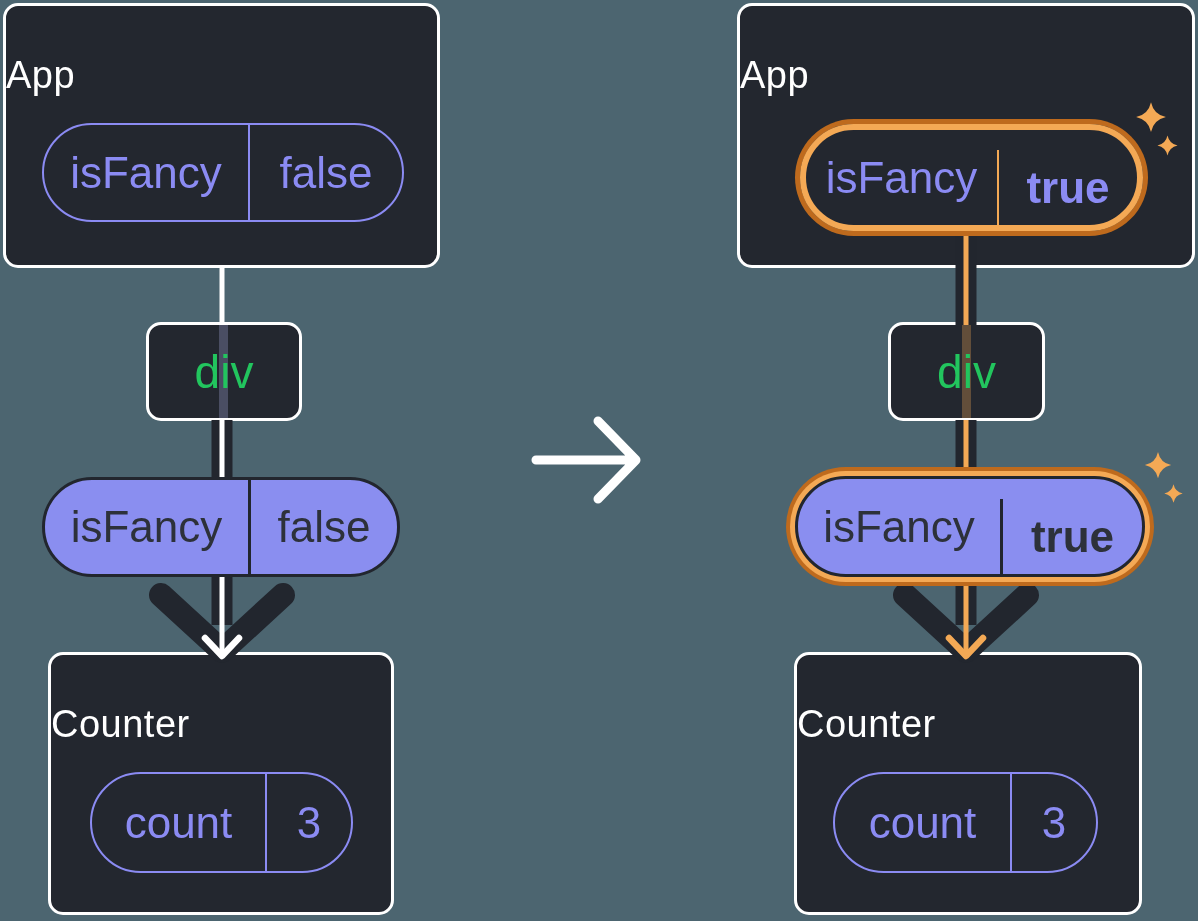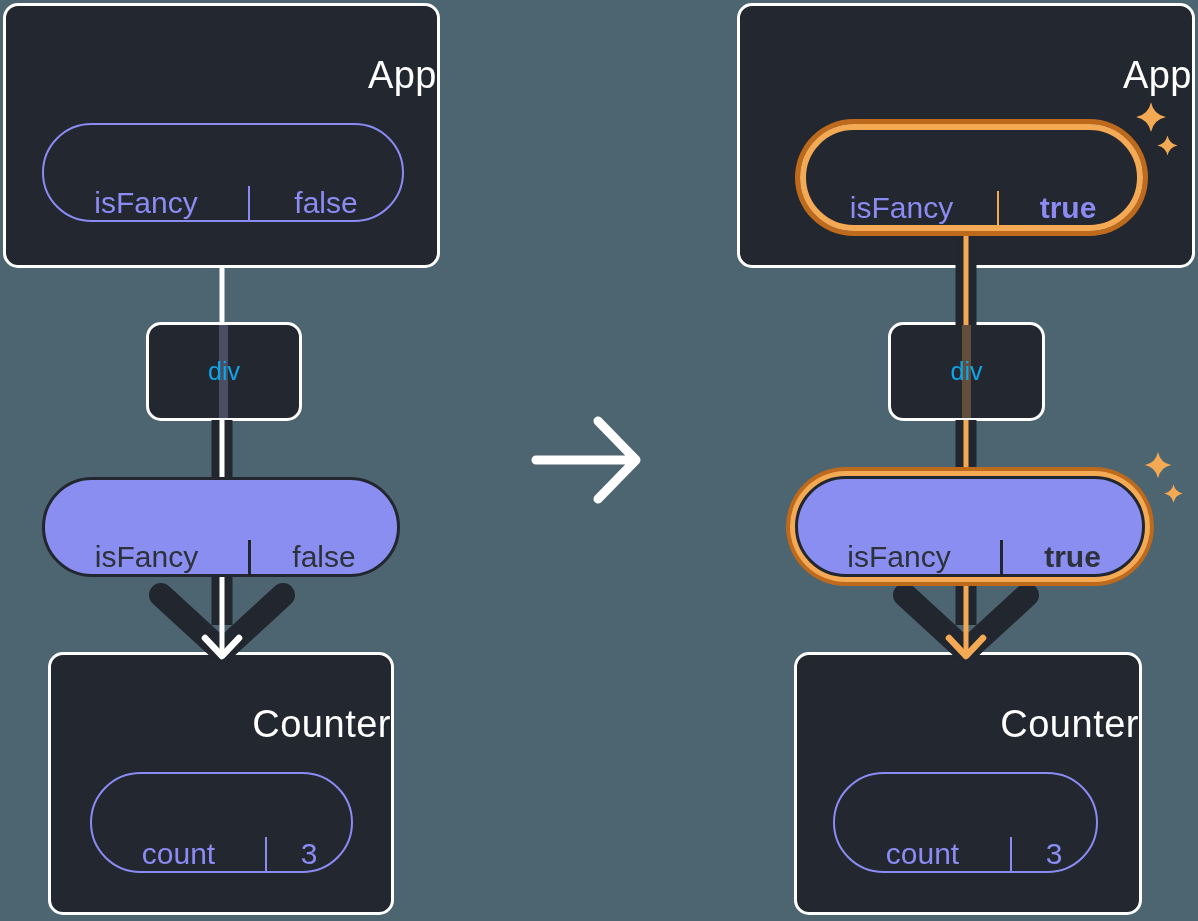--- a/index.html
+++ b/index.html
@@ -8,33 +8,32 @@
     position:relative;width:1198px;height:921px;overflow:hidden;
     background:#4C6570;
     font-family:"Liberation Sans", sans-serif;
   }
   .layer{position:absolute;inset:0;pointer-events:none;}
   .card{
     position:absolute;background:#23272F;border:3px solid #FFFFFF;
     border-radius:15px;z-index:1;
   }
   .card-title{
-    position:absolute;left:0;right:0;top:48px;text-align:right;
+    position:absolute;left:0;right:0;top:48px;text-align:left;
     color:#FFFFFF;font-size:38px;font-weight:500;letter-spacing:.5px;
   }
   .div-card{display:flex;align-items:center;justify-content:center;}
-  .div-label{color:#0ea5e9;font-size:25px;font-weight:500;position:relative;z-index:2;}
+  .div-label{color:#22c55e;font-size:46px;font-weight:500;position:relative;z-index:2;}
   .stripe{position:absolute;top:0;bottom:0;width:9px;z-index:1;}
   .stripe.white{background:rgba(190,195,255,0.25);}
   .stripe.orange{background:rgba(244,169,85,0.30);}
   svg.layer{z-index:2;}
   .pill{
     position:absolute;display:flex;border-radius:60px;z-index:3;
-    font-size:30px;
-    align-items:flex-end;
+    font-size:44px;
   }
   .pill .cell{display:flex;align-items:center;justify-content:center;}
   .pill .cell.grow{flex:1;}
   .pill.outline{border:2px solid #8B8BF3;color:#8B8BF3;}
   .pill.outline .cell + .cell{border-left:2px solid #8B8BF3;}
   .pill.filled{background:#8A8EF0;border:3px solid #22262E;color:#2D313A;font-weight:500;}
   .pill.filled .cell + .cell{border-left:3px solid #22262E;}
   .pill.fancy-outline{
     border:6px solid #F4A955;color:#8B8BF3;background:transparent;
     box-shadow:0 0 0 5px #BE6A1D;

